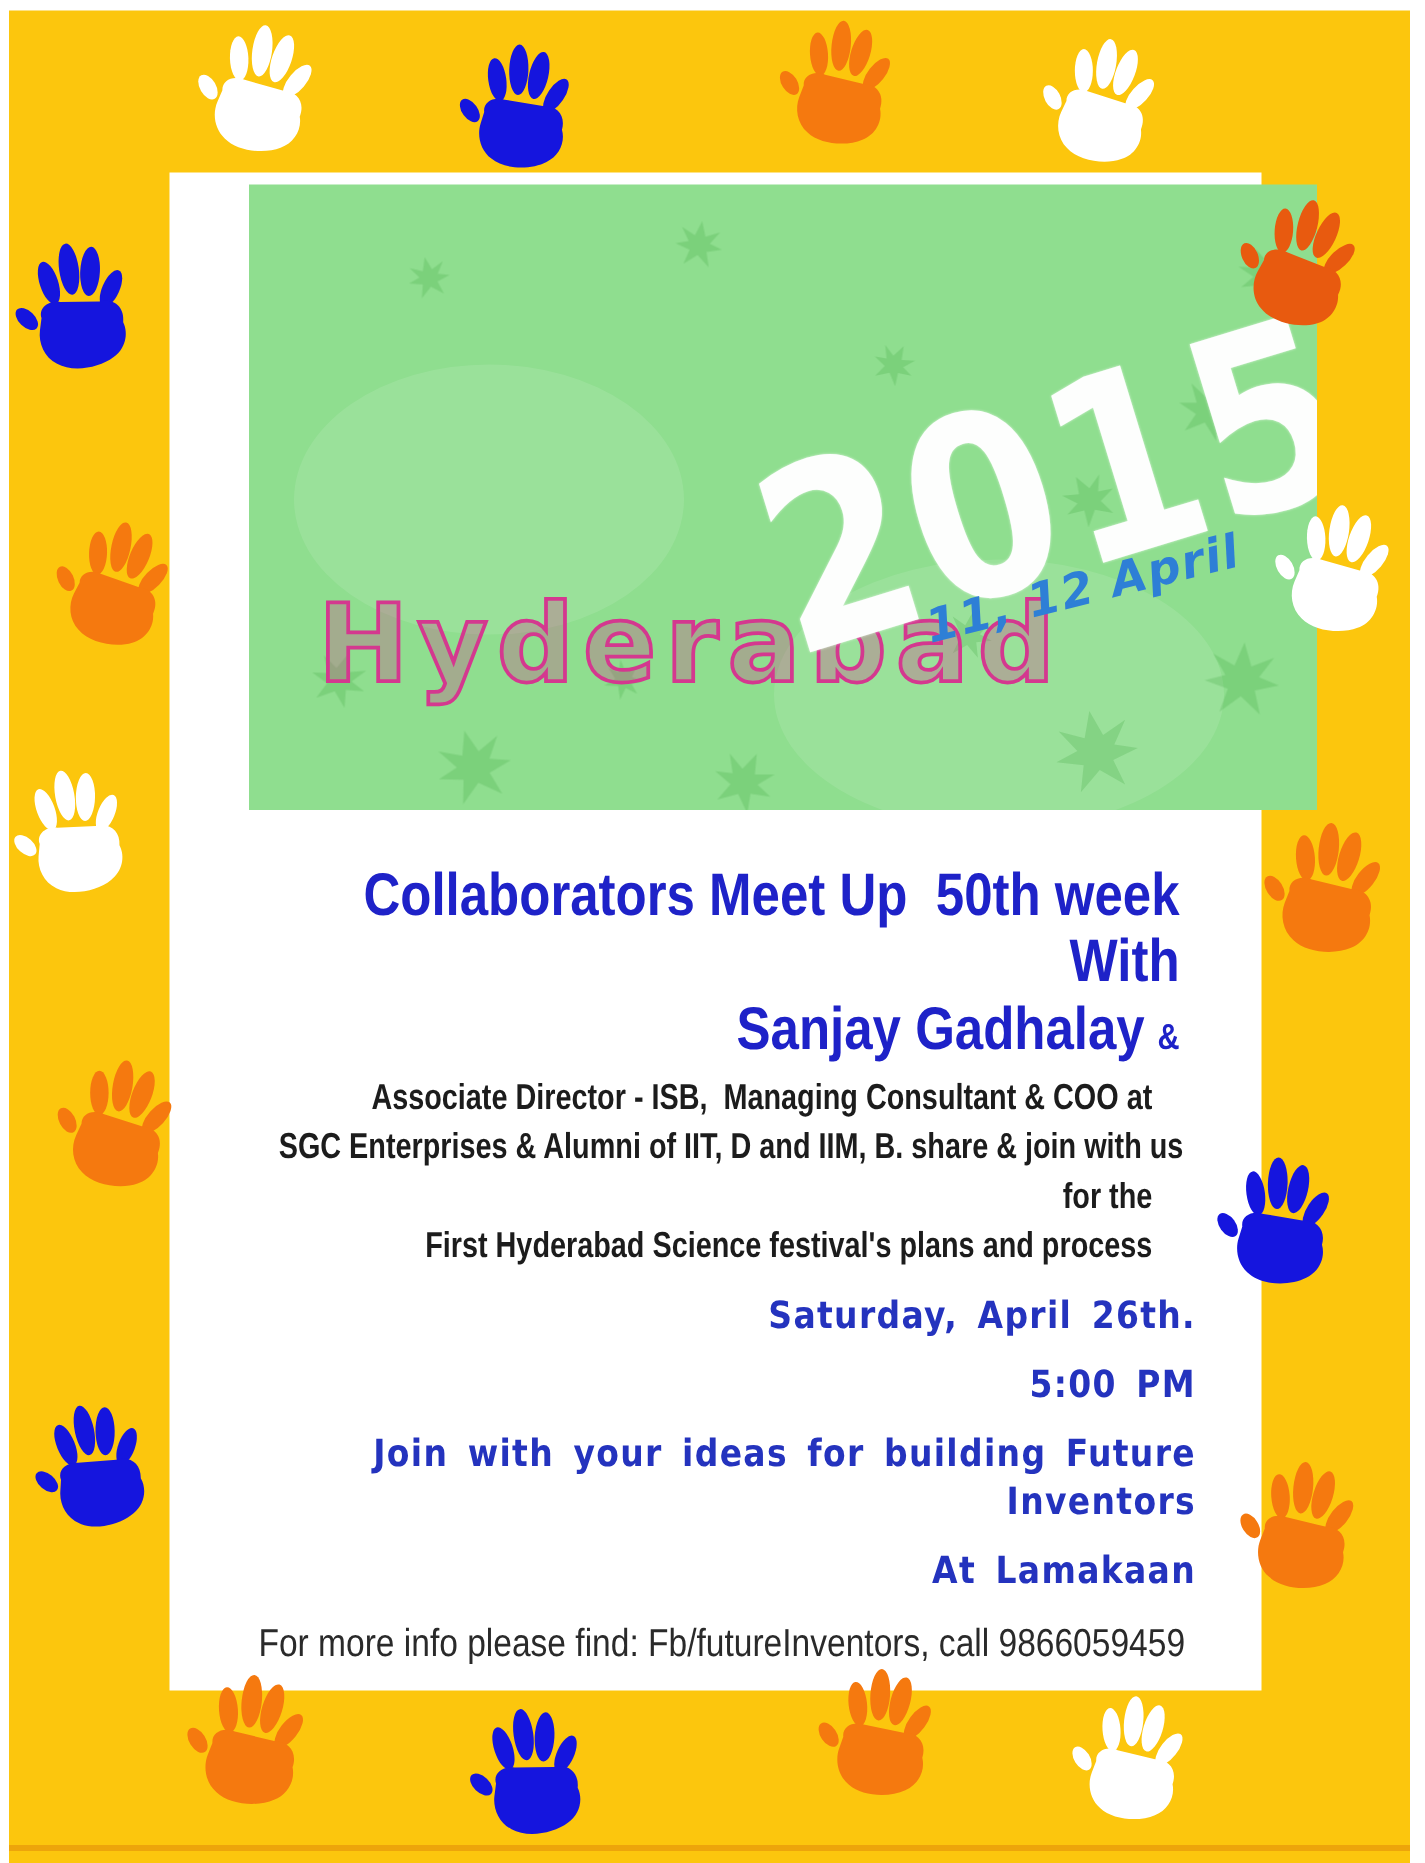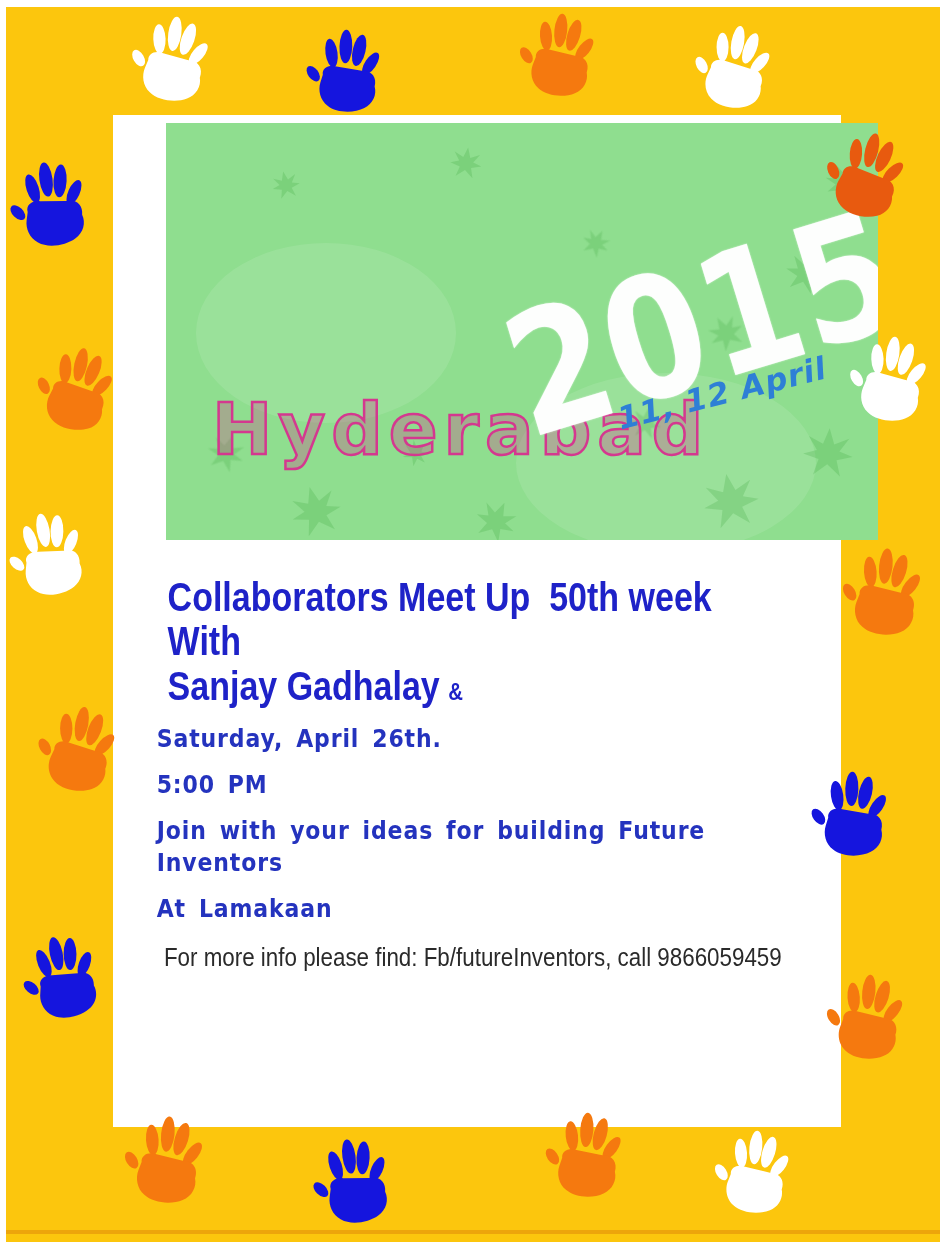--- a/index.html
+++ b/index.html
@@ -49,21 +49,21 @@
     line-height:40px; text-align:center;
     font-family:"DejaVu Sans", sans-serif; font-style:italic;
     font-size:31px; font-weight:600; letter-spacing:1px; color:#2E7FD6;
     transform:rotate(-14deg);
   }
   
   .hands{position:absolute; left:0; top:0; z-index:5;}
   
   .content{
     position:absolute; left:113px; top:575px; width:728px; z-index:6;
-    text-align:left;
+    text-align:right;
   }
   .headline{
     font-family:"Liberation Sans", sans-serif;
     font-size:40px; font-weight:800; line-height:44px; color:#1E22C8;
     transform:scaleX(0.85); transform-origin:center; white-space:pre;
   }
   .speaker-line{height:46px; line-height:46px;}
   .speaker-amp{
     font-size:24px; font-weight:800; color:#1E22C8; vertical-align:baseline;
     padding-left:10px;
@@ -202,20 +202,26 @@
           <use href="#hand" x="-55" y="-62" width="110" height="124"></use>
         </g>
       </g>
   </svg>
 
   <div class="content">
     <div class="headline">Collaborators Meet Up  50th week</div>
     <div class="headline">With</div>
     <div class="headline speaker-line"><span>Sanjay Gadhalay</span><span class="speaker-amp">&amp;</span></div>
 
+    <div class="about-block">
+      <div class="about-line">Associate Director - ISB,  Managing Consultant &amp; COO at</div>
+      <div class="about-line">SGC Enterprises &amp; Alumni of IIT, D and IIM, B. share &amp; join with us</div>
+      <div class="about-line">for the</div>
+      <div class="about-line">First Hyderabad Science festival's plans and process</div>
+    </div>
 
     <div class="detail-line detail-gap">Saturday, April 26th.</div>
     <div class="detail-line">5:00 PM</div>
     <div class="detail-line">Join with your ideas for building Future Inventors</div>
     <div class="detail-line">At Lamakaan</div>
 
     <div class="footer-line">For more info please find: Fb/futureInventors, call 9866059459</div>
   </div>
 
 </div>

